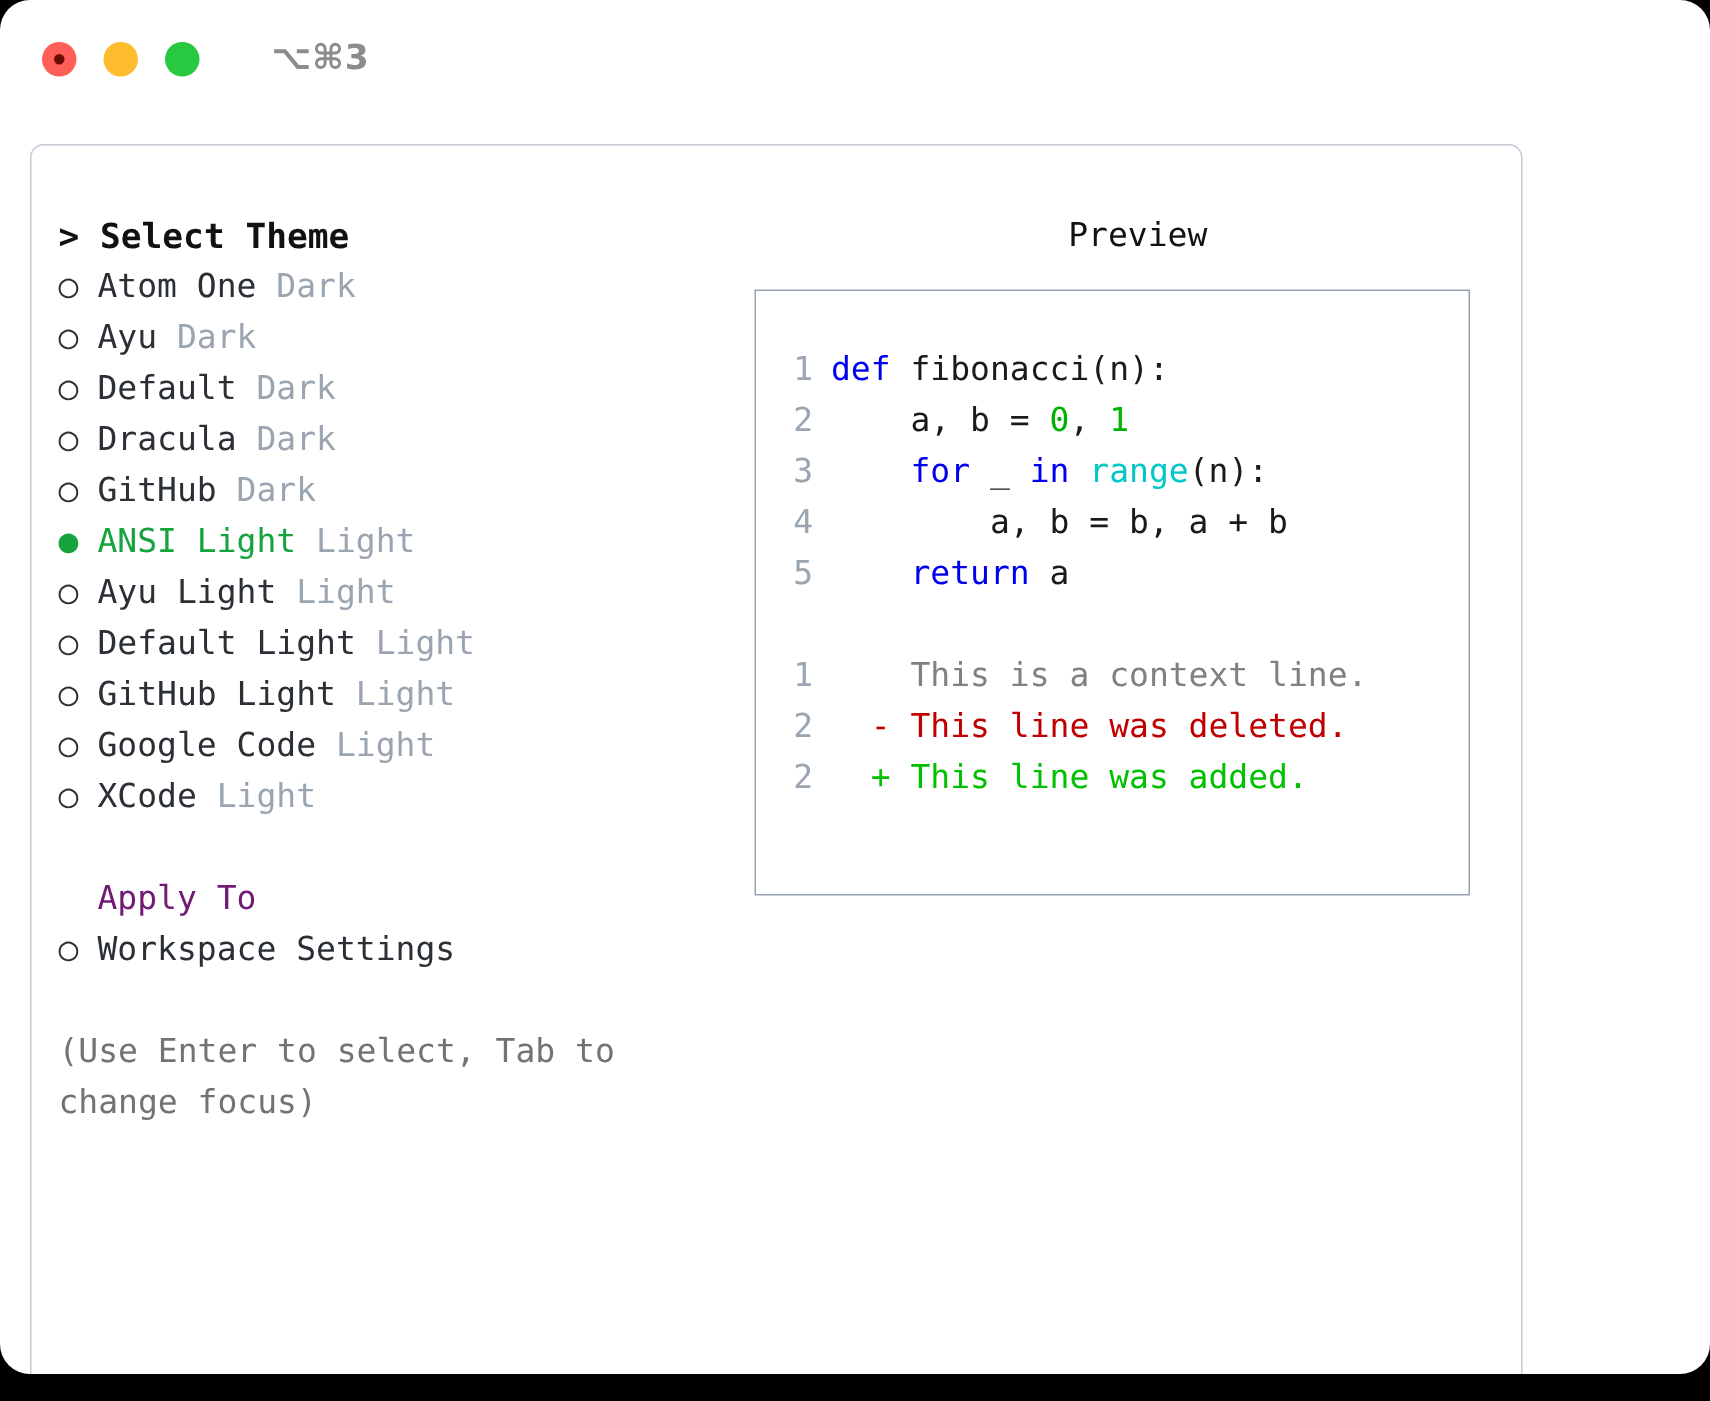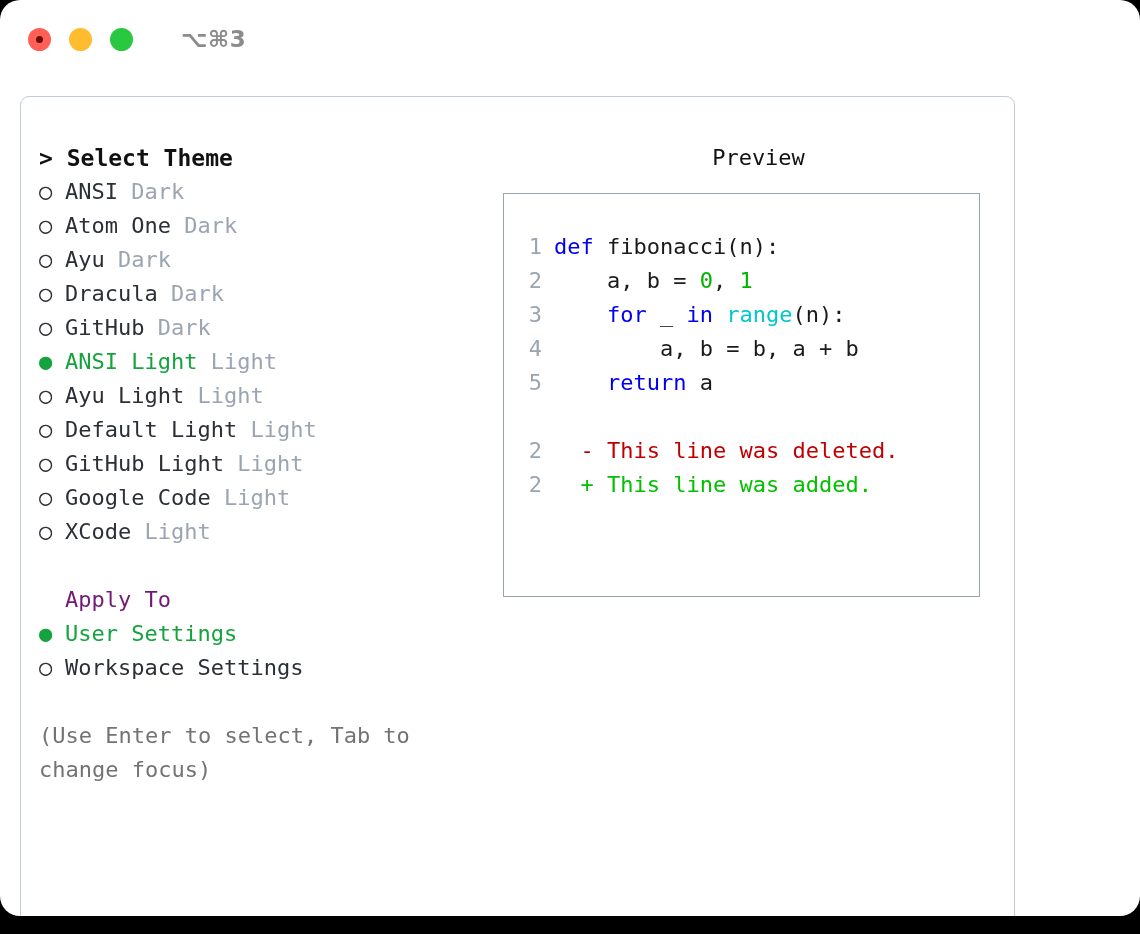--- a/index.html
+++ b/index.html
@@ -187,57 +187,57 @@
     </div>
     <div class="shortcut">⌥⌘3</div>
   </div>
 
   <div class="panel">
     <div class="panel-inner">
 
       <div class="col-left">
         <div class="section-title">&gt; Select Theme</div>
         <div id="theme-list">
-            <div class="opt"><span class="marker">○</span><span class="name">ANSI</span><span class="suffix"> Dark</span></div>
             <div class="opt"><span class="marker">○</span><span class="name">Atom One</span><span class="suffix"> Dark</span></div>
             <div class="opt"><span class="marker">○</span><span class="name">Ayu</span><span class="suffix"> Dark</span></div>
+            <div class="opt"><span class="marker">○</span><span class="name">Default</span><span class="suffix"> Dark</span></div>
             <div class="opt"><span class="marker">○</span><span class="name">Dracula</span><span class="suffix"> Dark</span></div>
             <div class="opt"><span class="marker">○</span><span class="name">GitHub</span><span class="suffix"> Dark</span></div>
             <div class="opt selected"><span class="marker">●</span><span class="name">ANSI Light</span><span class="suffix"> Light</span></div>
             <div class="opt"><span class="marker">○</span><span class="name">Ayu Light</span><span class="suffix"> Light</span></div>
             <div class="opt"><span class="marker">○</span><span class="name">Default Light</span><span class="suffix"> Light</span></div>
             <div class="opt"><span class="marker">○</span><span class="name">GitHub Light</span><span class="suffix"> Light</span></div>
             <div class="opt"><span class="marker">○</span><span class="name">Google Code</span><span class="suffix"> Light</span></div>
             <div class="opt"><span class="marker">○</span><span class="name">XCode</span><span class="suffix"> Light</span></div>
           </div>
 
         <div class="spacer-line"></div>
 
         <div class="group-head">Apply To</div>
         <div id="apply-list">
-            <div class="opt selected"><span class="marker">●</span><span class="name">User Settings</span></div>
             <div class="opt"><span class="marker">○</span><span class="name">Workspace Settings</span></div>
           </div>
 
         <div class="spacer-line"></div>
         <div class="hint">(Use Enter to select, Tab to change focus)</div>
       </div>
 
       <div class="col-right">
         <div class="preview-title">Preview</div>
         <div class="preview-box">
           <div id="code-sample">
               <div class="code-line"><span class="ln">1</span><span class="kw">def </span><span class="id">fibonacci(n):</span></div>
               <div class="code-line"><span class="ln">2</span><span class="id">    a, b = </span><span class="num">0</span><span class="id">, </span><span class="num">1</span></div>
               <div class="code-line"><span class="ln">3</span><span class="id">    </span><span class="kw">for</span><span class="id"> _ </span><span class="kw">in</span><span class="id"> </span><span class="fn">range</span><span class="id">(n):</span></div>
               <div class="code-line"><span class="ln">4</span><span class="id">        a, b = b, a + b</span></div>
               <div class="code-line"><span class="ln">5</span><span class="id">    </span><span class="kw">return</span><span class="id"> a</span></div>
             </div>
           <div class="blank"></div>
           <div id="diff-sample">
+              <div class="code-line"><span class="ln">1</span><span class="ctx">    </span><span class="ctx">This is a context line.</span></div>
               <div class="code-line"><span class="ln">2</span><span class="del">  - </span><span class="del">This line was deleted.</span></div>
               <div class="code-line"><span class="ln">2</span><span class="add">  + </span><span class="add">This line was added.</span></div>
             </div>
         </div>
       </div>
 
     </div>
   </div>
 </div>
 

